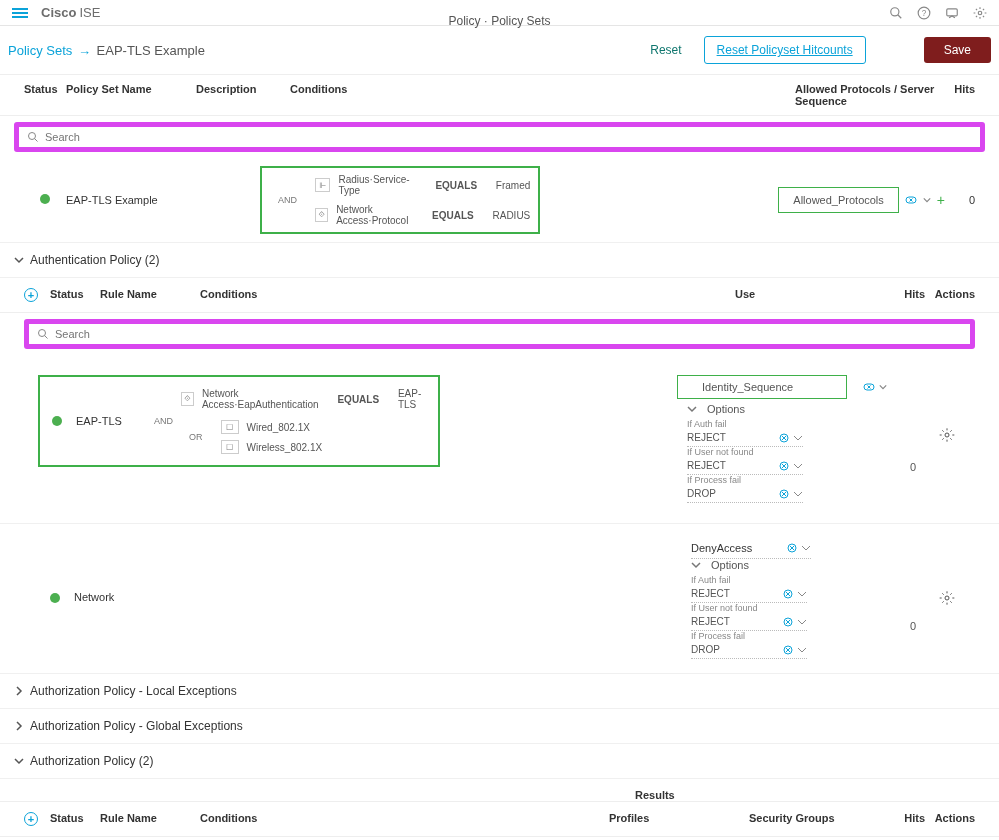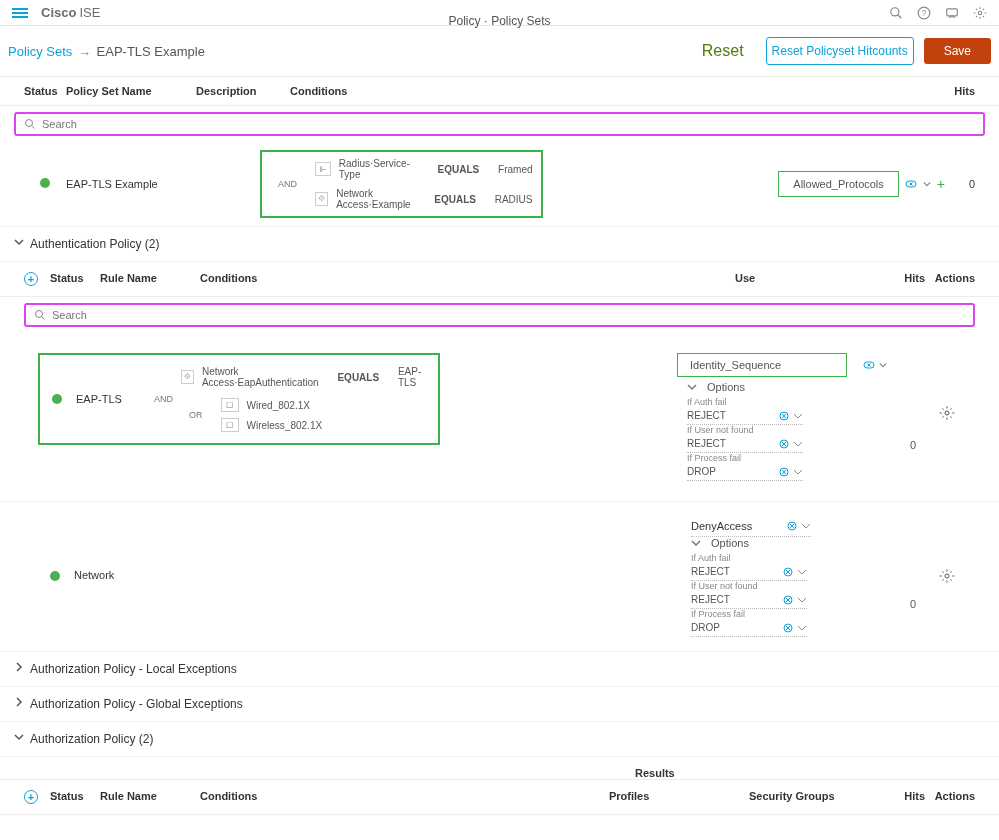--- a/index.html
+++ b/index.html
@@ -11,32 +11,32 @@
 .brand span { font-weight: normal; color: #6d6d6d; margin-left: 3px; }
 .breadcrumb-top { position: absolute; left: 50%; transform: translateX(-50%); font-size: 12px; color: #555; margin-top: 17px; }
 .top-icons { margin-left: auto; display: flex; gap: 14px; color: #888; }
 .top-icons svg { width: 14px; height: 14px; cursor: pointer; }
 .subheader { display: flex; align-items: center; padding: 10px 8px; }
 .breadcrumb { font-size: 13px; }
 .breadcrumb a { color: #0ba3d9; text-decoration: none; }
 .breadcrumb .sep { color: #0ba3d9; margin: 0 2px; }
 .breadcrumb .cur { color: #555; }
 .sub-actions { margin-left: auto; display: flex; gap: 10px; align-items: center; }
-.btn-link { color: #4d7c0f; background: none; border: none; cursor: pointer; font-size: 16px; padding: 6px 12px;}
-.btn-outline { border: 1px solid #0ba3d9; color: #0ba3d9; background: #fff; padding: 6px 5px; border-radius: 3px; cursor: pointer; font-size: 12px; }
+.btn-link { color: #0f766e; background: none; border: none; cursor: pointer; font-size: 12px; padding: 6px 12px;}
+.btn-outline { border: 1px solid #0ba3d9; color: #0ba3d9; background: #fff; padding: 6px 12px; border-radius: 3px; cursor: pointer; font-size: 12px; text-decoration: underline; }
 .btn-primary { background: #0ba3d9; color: #fff; border: none; padding: 6px 20px; border-radius: 3px; cursor: pointer; font-size: 12px; }
-.btn-primary.light { background: #c2410c; }
+.btn-primary.light { background: #7f1d1d; margin-left: 48px; }
 .grid-head { display: flex; padding: 8px 24px; border-top: 1px solid #eee; border-bottom: 1px solid #eee; background: #fff; font-size: 11px; color: #333; font-weight: bold; }
 .search-row { padding: 6px 14px; }
-.search-wrap { display: flex; align-items: center; border: 2px solid #d946ef; border-radius: 3px; padding: 4px 8px; }
+.search-wrap { display: flex; align-items: center; border: 5px solid #d946ef; border-radius: 3px; padding: 4px 8px; }
 .search-wrap input { border: none; outline: none; flex: 1; font-size: 11px; color: #555; }
 .search-wrap svg { width: 12px; height: 12px; margin-right: 6px; fill: #888; }
 .row-main { display: flex; align-items: center; padding: 8px 24px; border-bottom: 1px solid #f0f0f0; min-height: 54px;}
 .dot { width: 10px; height: 10px; border-radius: 50%; background: #4caf50; display: inline-block; }
-.section-head { display: flex; align-items: flex-start; padding: 10px 14px; border-bottom: 1px solid #f0f0f0; cursor: pointer; }
+.section-head { display: flex; align-items: center; padding: 10px 14px; border-bottom: 1px solid #f0f0f0; cursor: pointer; }
 .chev { width: 10px; height: 10px; margin-right: 6px; }
 .section-head span { font-size: 12px; color: #333; }
 .panel-head2 { display:flex; padding:10px 24px; border-bottom:1px solid #eee; font-weight:bold; font-size:11px; }
 .plus-circle { width:14px; height:14px; border:1px solid #0ba3d9; border-radius:50%; display:inline-flex; align-items:center; justify-content:center; color:#0ba3d9; font-size:11px; line-height:1; cursor:pointer;}
 .cond-box { border: 2px solid #3eb049; padding: 6px 8px; font-size: 10px; color: #444; display: flex; align-items: center; gap: 10px; }
 .cond-icon { width: 18px; height: 14px; border: 1px solid #ccc; font-size: 8px; display: inline-flex; align-items: center; justify-content: center; color: #777; }
 .tag-box { border: 1px solid #3eb049; padding: 6px 14px; font-size: 11px; color: #555; }
 .opt-block { border-bottom:1px dotted #bbb; padding:3px 0; width:116px; font-size:10px; display:flex; align-items:center; }
 .opt-block .reject { color:#555; }
 .tiny-icons { margin-left:auto; display:flex; gap:4px; color:#0ba3d9; }
@@ -107,20 +107,21 @@
     <button class="btn-outline">Reset Policyset Hitcounts</button>
     <button class="btn-primary light">Save</button>
   </div>
 </div>
 
 <div class="grid-head">
   <div class="col-status-m">Status</div>
   <div class="col-setname">Policy Set Name</div>
   <div class="col-desc">Description</div>
   <div class="col-cond">Conditions</div>
+  <div class="col-proto">Allowed Protocols / Server Sequence</div>
   <div class="col-hits">Hits</div>
 </div>
 
 <div class="search-row">
   <div class="search-wrap">
     <svg viewBox="0 0 24 24">
         <circle cx="10" cy="10" r="7" fill="none" stroke="#888" stroke-width="2"></circle>
         <line x1="15" y1="15" x2="21" y2="21" stroke="#888" stroke-width="2"></line>
       </svg>
     <input placeholder="Search" style="">
@@ -130,21 +131,21 @@
 <div class="row-main">
   <div style="width:42px; text-align:center;"><span class="dot"></span></div>
   <div style="width:130px; font-size:11px;">EAP-TLS Example</div>
   <div style="width:64px;"></div>
   <div class="cond-box" style="flex:0 0 206px;">
     <span class="logic">AND</span>
     <div style="display:flex; flex-direction:column; gap:8px;">
       <div class="cond-line"><span class="cond-icon">⊩</span>
         <span>Radius·Service-Type</span>&nbsp;<b>EQUALS</b>&nbsp;<span>Framed</span></div>
       <div class="cond-line"><span class="cond-icon">⟐</span>
-        <span>Network Access·Example</span>&nbsp;<b>EQUALS</b>&nbsp;<span>RADIUS</span></div>
+        <span>Network Access·Protocol</span>&nbsp;<b>EQUALS</b>&nbsp;<span>RADIUS</span></div>
     </div>
   </div>
   <div style="flex:1"></div>
   <div style="display:flex; align-items:center; gap:6px;">
     <div class="tag-box">Allowed_Protocols</div>
     <svg width="12" height="12" viewBox="0 0 24 24">
         <rect x="2" y="6" width="20" height="12" rx="6" fill="none" stroke="#0ba3d9" stroke-width="2"></rect>
         <line x1="9" y1="9" x2="15" y2="15" stroke="#0ba3d9" stroke-width="2"></line>
         <line x1="15" y1="9" x2="9" y2="15" stroke="#0ba3d9" stroke-width="2"></line>
       </svg>
@@ -202,21 +203,21 @@
               <span class="cond-icon">☐</span>
               <span>Wireless_802.1X</span>
             </div>
         </div>
       </div>
     </div>
   </div>
 
   <div class="right-auth">
     <div>
-      <div class="tag-box" style="padding:5px 12px;">Identity_Sequence</div>
+      <div class="tag-box" style="padding:5px 24px;">Identity_Sequence</div>
       <div style="height:4px"></div>
       <div class="options-block" style="margin-left:10px;">
         <div class="options-title">
           <svg class="chev" viewBox="0 0 10 10" width="8" height="8">
               <path d="M1 3 L5 7 L9 3" fill="none" stroke="#777" stroke-width="1.5"></path>
             </svg>
           <span>Options</span>
         </div>
         <div class="opt-label">If Auth fail</div>
         <div class="opt-block">

